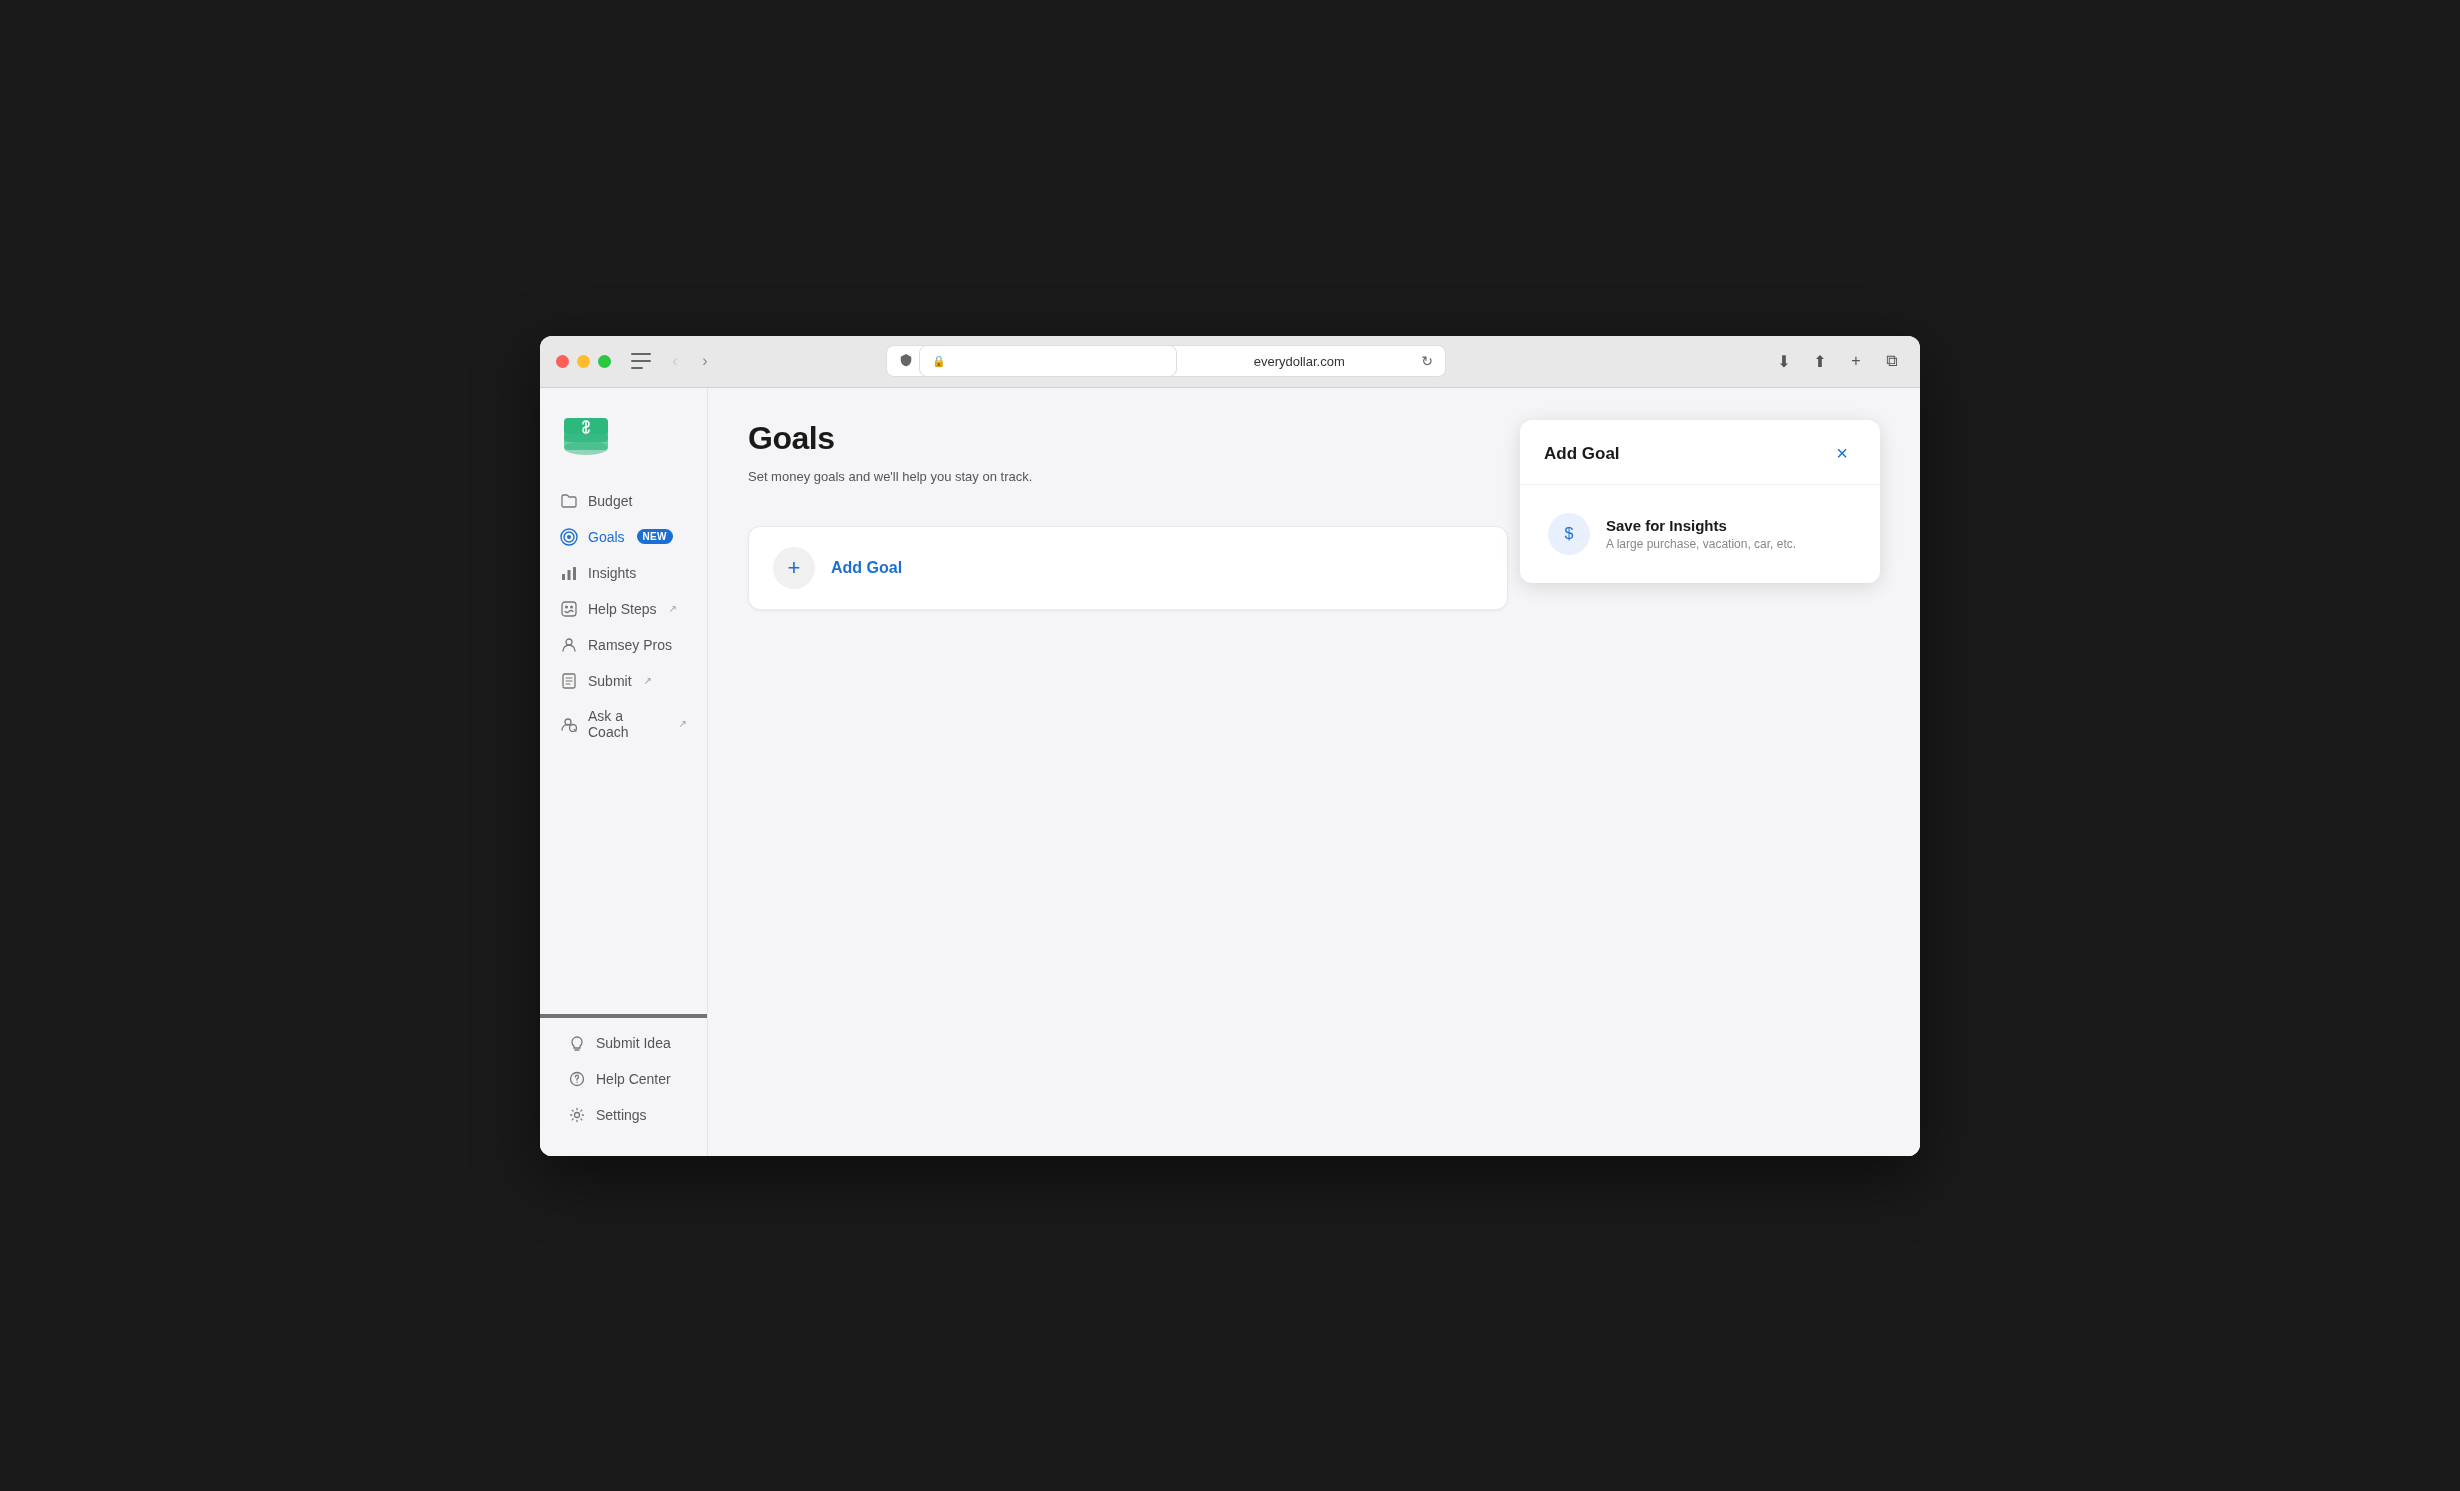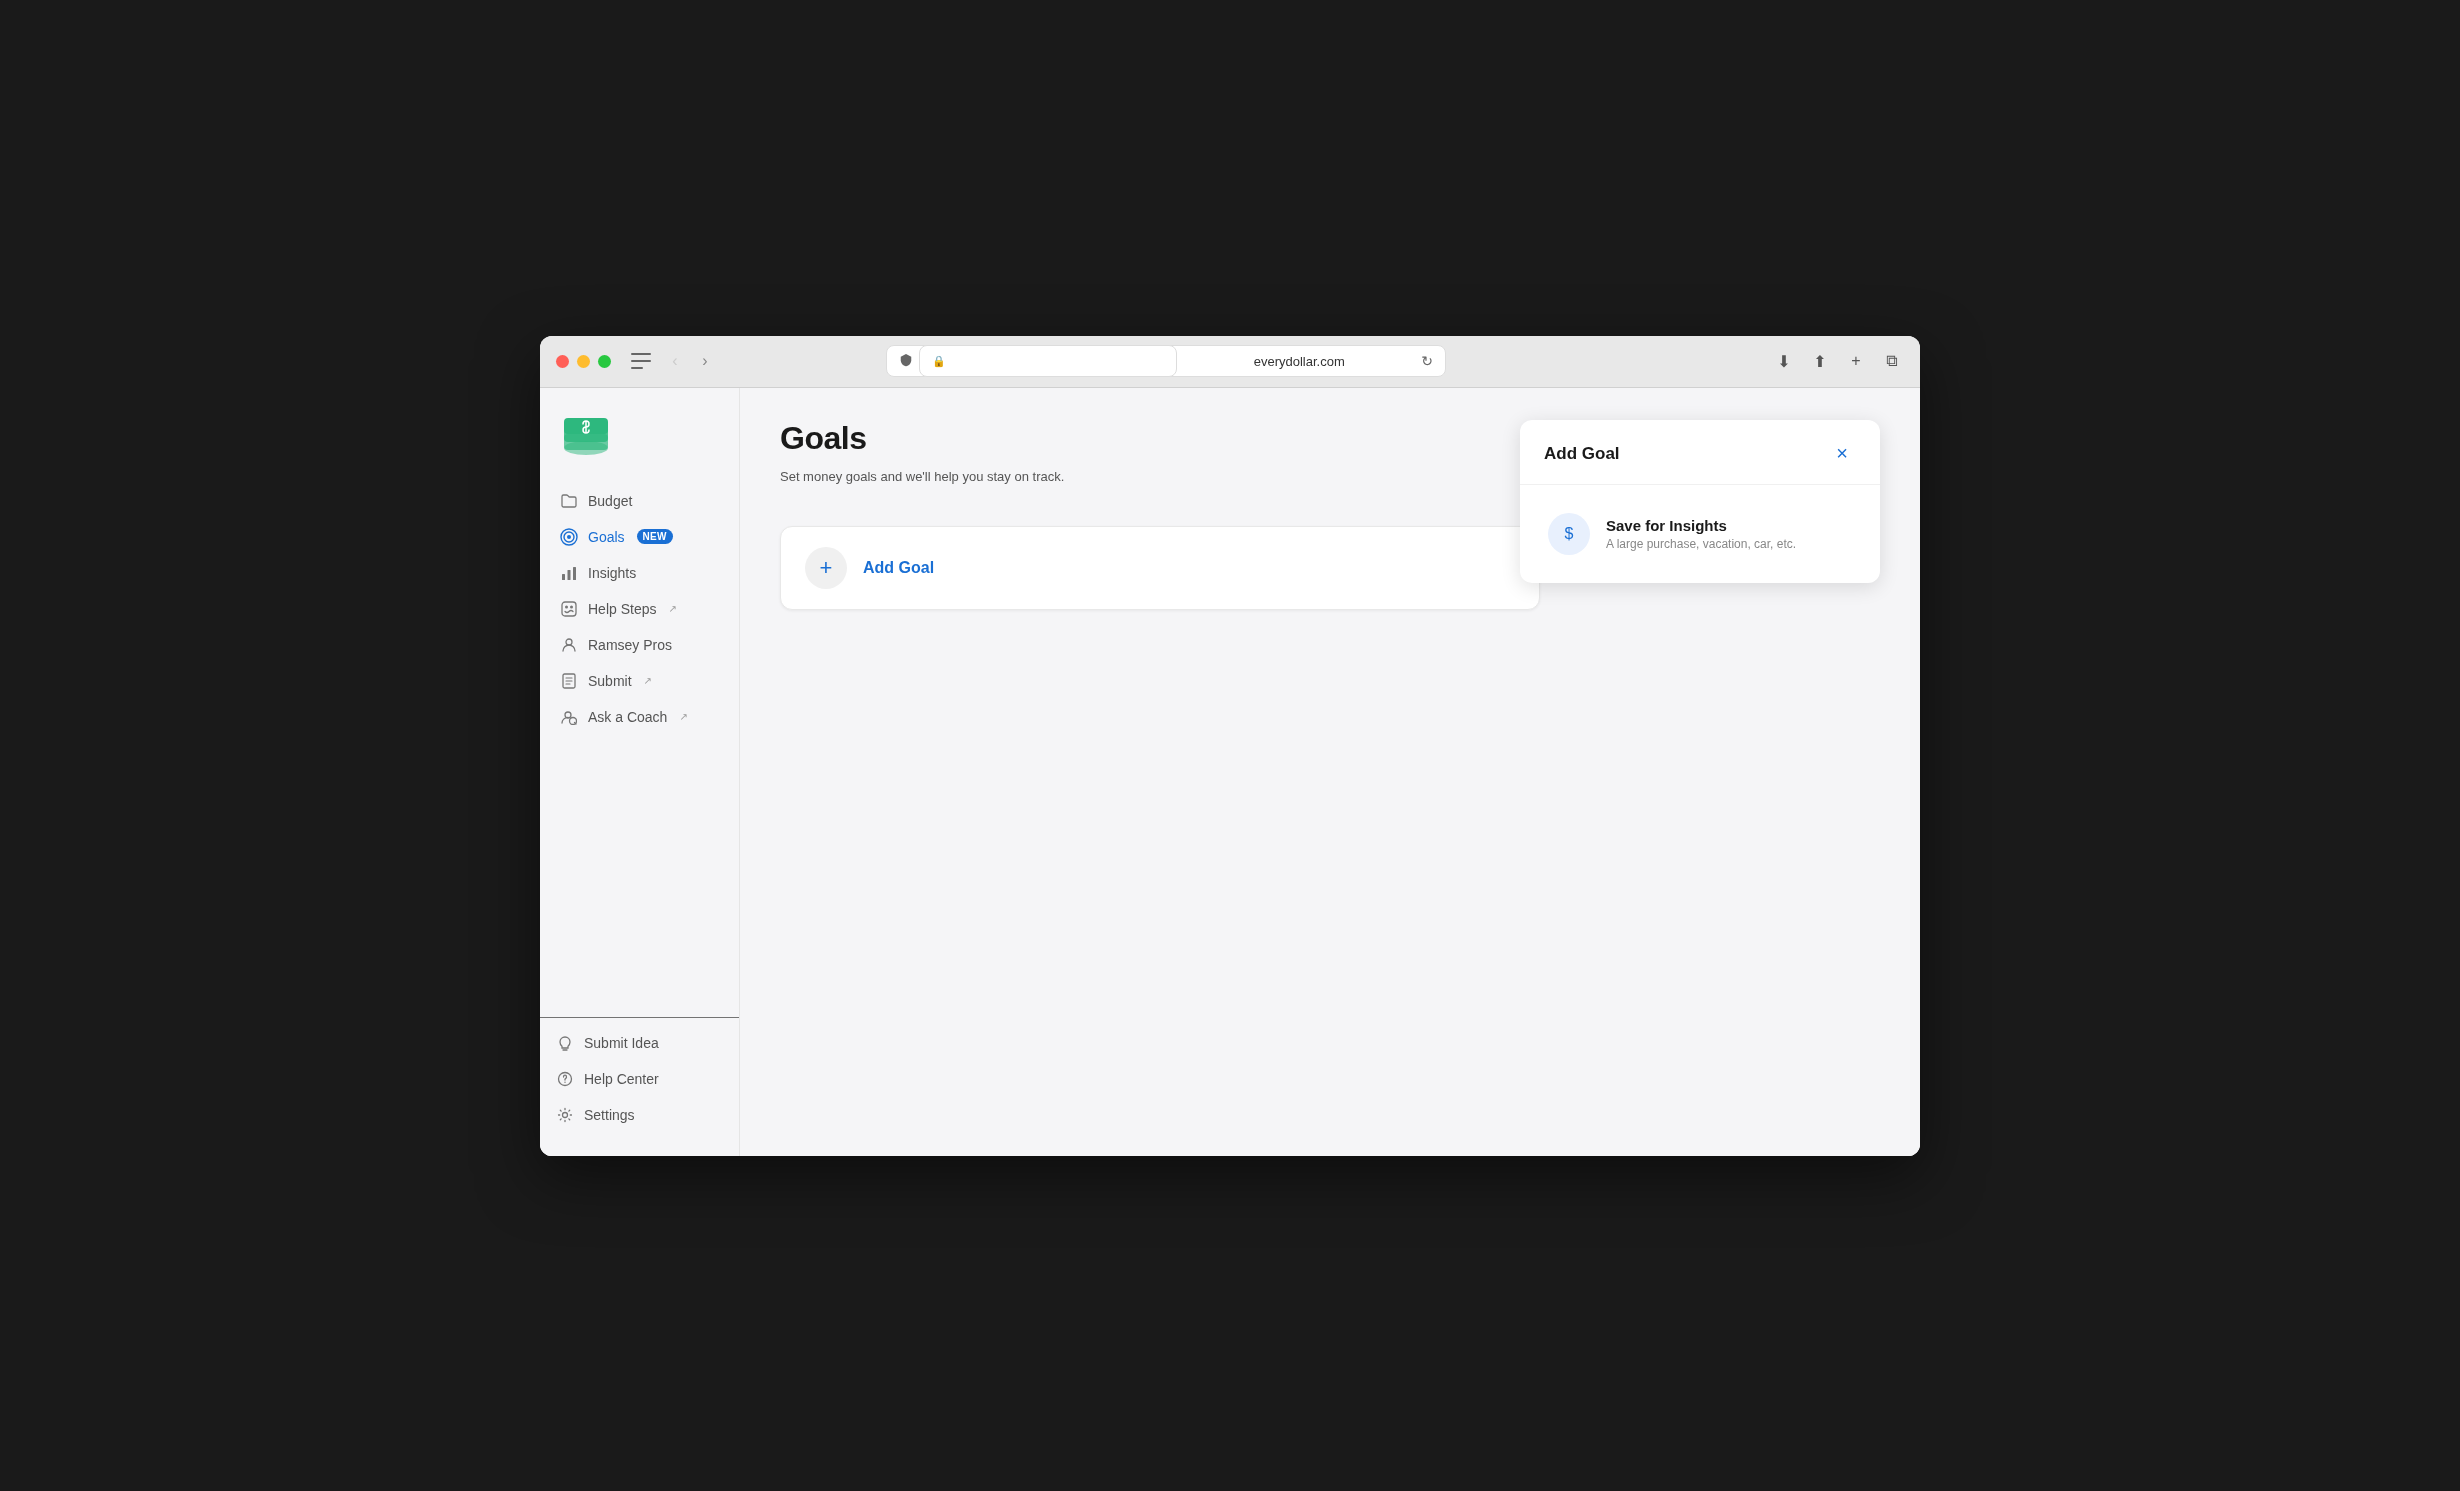--- a/index.html
+++ b/index.html
@@ -144,21 +144,21 @@
     
     .app-layout {
       display: flex;
       flex: 1;
       overflow: hidden;
       background: #f5f5f7;
     }
 
     
     .sidebar {
-      width: 200px;
+      width: 168px;
       background: #f5f5f7;
       border-right: 1px solid #e5e5e5;
       display: flex;
       flex-direction: column;
       flex-shrink: 0;
       padding: 16px 0;
     }
 
     .sidebar-logo {
       padding: 8px 20px 24px;
@@ -217,25 +217,25 @@
       font-size: 10px;
       font-weight: 600;
       padding: 2px 6px;
       border-radius: 10px;
       margin-left: 2px;
       text-transform: uppercase;
       letter-spacing: 0.3px;
     }
 
     .sidebar-bottom {
-      padding: 8px 4px 8px;
+      padding: 8px 16px 8px;
       display: flex;
       flex-direction: column;
       gap: 2px;
-      border-top: 1px solid #737373;
+      border-top: 4px solid #737373;
       margin-top: 8px;
     }
 
     .external-link-icon {
       font-size: 10px;
       color: #999;
       margin-left: 2px;
     }
 
     

